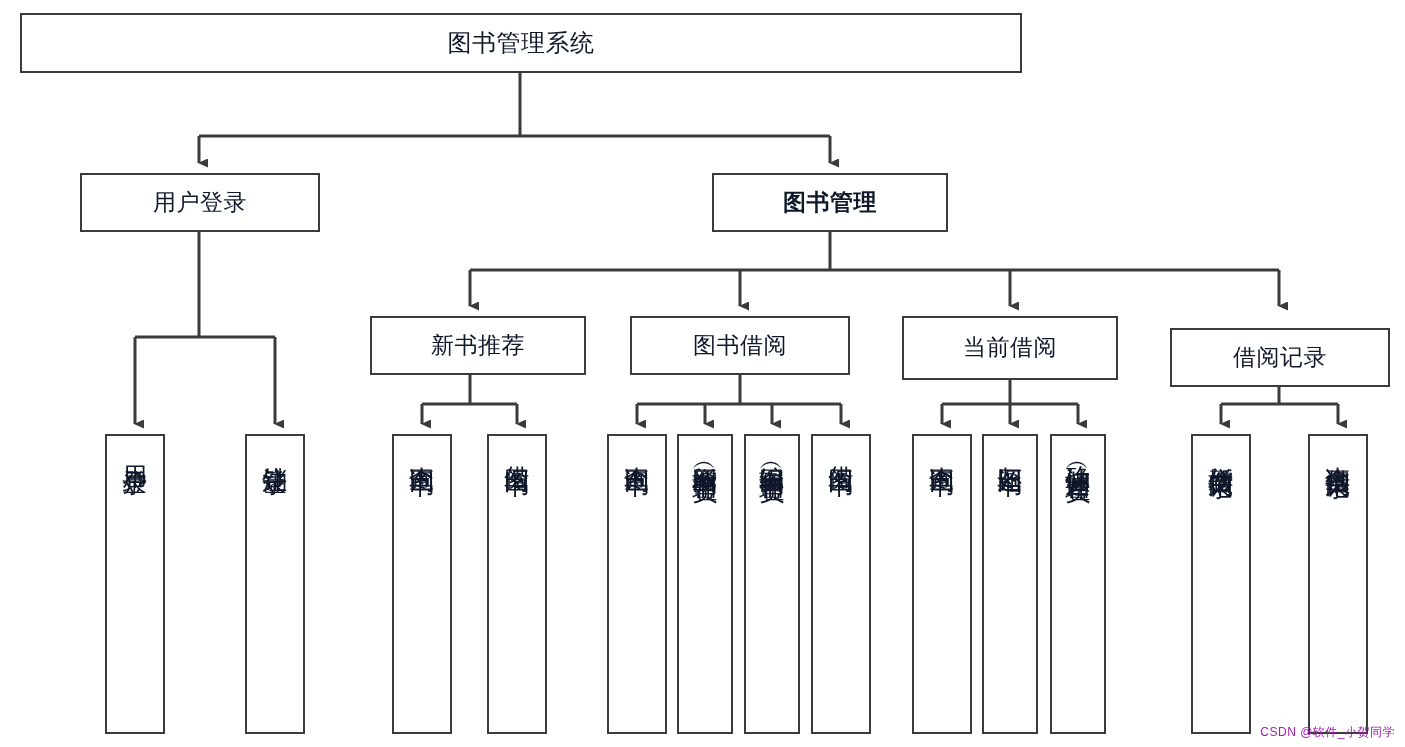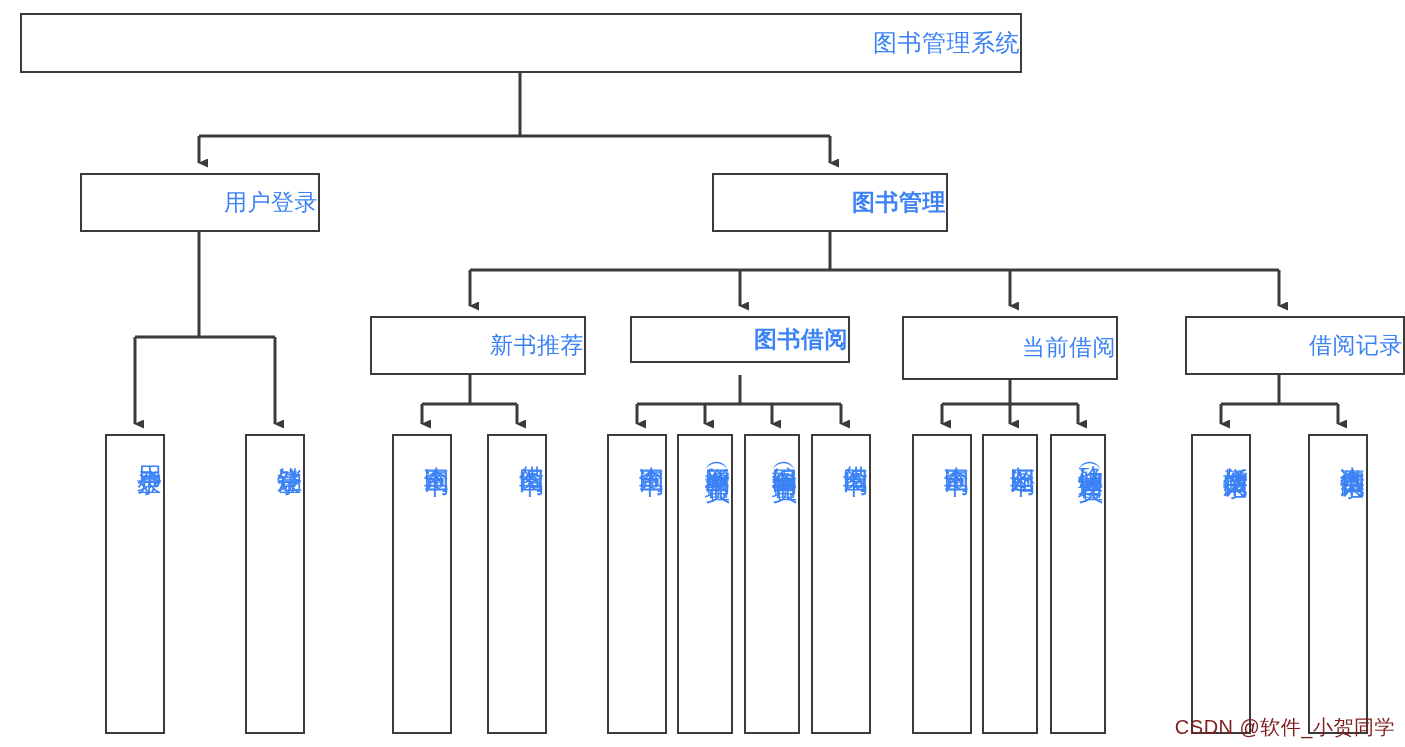--- a/index.html
+++ b/index.html
@@ -25,22 +25,22 @@
     height: 747px;
     pointer-events: none;
   }
   .node {
     position: absolute;
     box-sizing: border-box;
     border: 2.5px solid #3b3b3b;
     background: #ffffff;
     display: flex;
     align-items: center;
-    justify-content: flex-end;
-    color: #3b82f6;
+    justify-content: center;
+    color: #0f172a;
   }
   .node .label {
     display: block;
     text-align: center;
     line-height: 1.18;
     letter-spacing: 0.5px;
   }
   
   .node.horiz .label {
     writing-mode: horizontal-tb;
@@ -57,22 +57,22 @@
     text-orientation: upright;
     font-size: 25px;
     line-height: 1.05;
     letter-spacing: 2px;
     white-space: nowrap;
   }
   #watermark {
     position: absolute;
     right: 10px;
     bottom: 6px;
-    font-size: 20px;
-    color: #7f1d1d;
+    font-size: 12px;
+    color: #a21caf;
     letter-spacing: 0.5px;
     white-space: nowrap;
     user-select: none;
   }
 </style>
 </head>
 <body>
 
 <div id="canvas">
 
@@ -133,27 +133,27 @@
   <div class="node horiz" style="left:80px; top:173px; width:240px; height:59px;">
     <span class="label">用户登录</span>
   </div>
   <div class="node horiz" style="left:712px; top:173px; width:236px; height:59px;font-weight:bold;">
     <span class="label">图书管理</span>
   </div>
 
   <div class="node horiz" style="left:362px; top:316px; width:216px; height:59px;margin-left:8px;">
     <span class="label">新书推荐</span>
   </div>
-  <div class="node horiz" style="left:630px; top:316px; width:220px; height:47px;font-weight:bold;">
+  <div class="node horiz" style="left:630px; top:316px; width:220px; height:59px;">
     <span class="label">图书借阅</span>
   </div>
   <div class="node horiz" style="left:902px; top:316px; width:216px; height:64px;">
     <span class="label">当前借阅</span>
   </div>
-  <div class="node horiz" style="left:1170px; top:316px; width:220px; height:59px;margin-left:15px;">
+  <div class="node horiz" style="left:1170px; top:328px; width:220px; height:59px;">
     <span class="label">借阅记录</span>
   </div>
 
   <div class="node vert" style="left:105px; top:434px; width:60px; height:300px;">
     <span class="label">用户登录</span>
   </div>
   <div class="node vert" style="left:245px; top:434px; width:60px; height:300px;">
     <span class="label">注销登录</span>
   </div>
 

